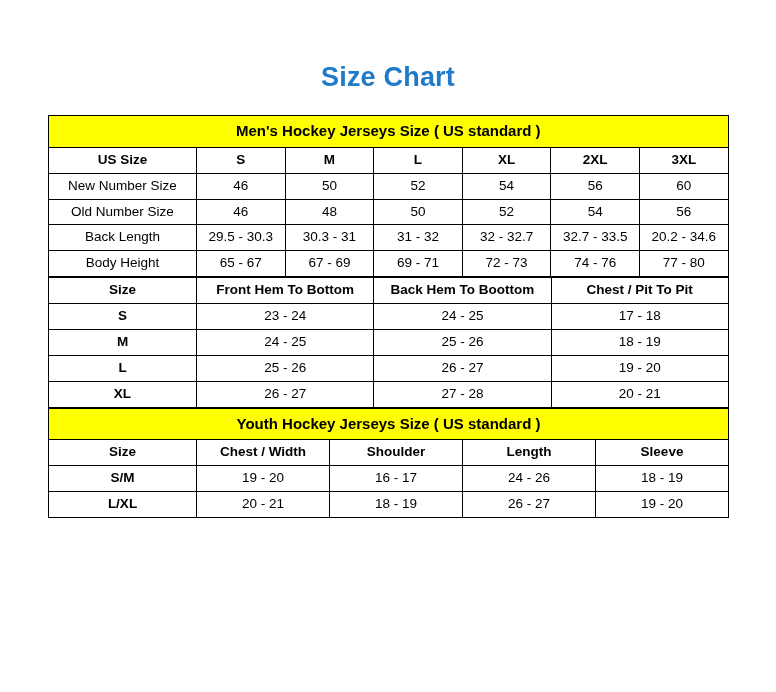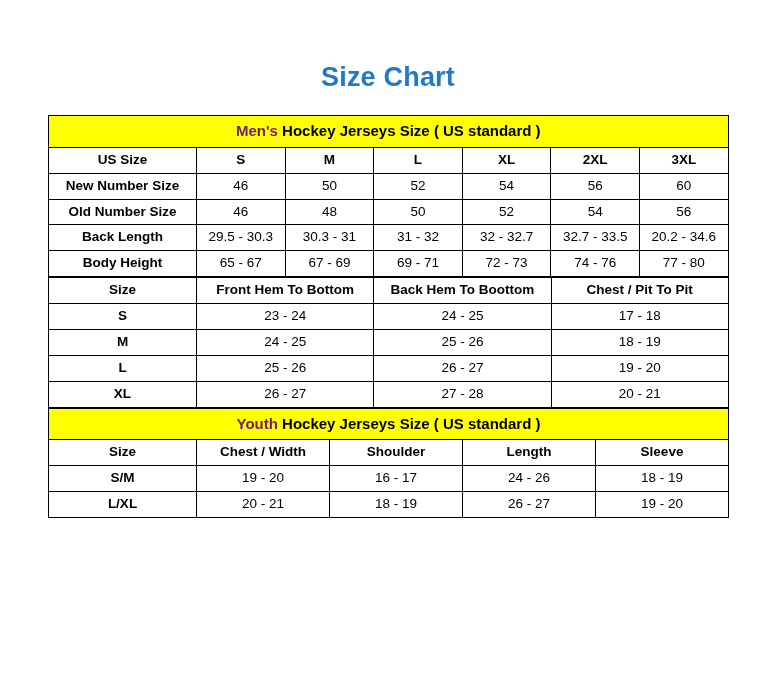--- a/index.html
+++ b/index.html
@@ -45,27 +45,27 @@
     font-weight: normal;
     line-height: 1.25;
   }
   .band {
     background: #ffff00;
     font-weight: bold;
     font-size: 15px;
     padding: 6px 2px;
   }
   .band .accent {
-    color: #701a75;
+    color: #000000;
   }
   .hdr {
     font-weight: bold;
   }
   .rowlabel {
-    font-weight: bold;
+    font-weight: normal;
   }
   .bold-cell {
     font-weight: bold;
   }
   
   .men col.c0 { width: 148px; }
   .men col.cx { width: 88.6px; }
   
   .women col.c0 { width: 148px; }
   .women col.cx { width: 177.3px; }

